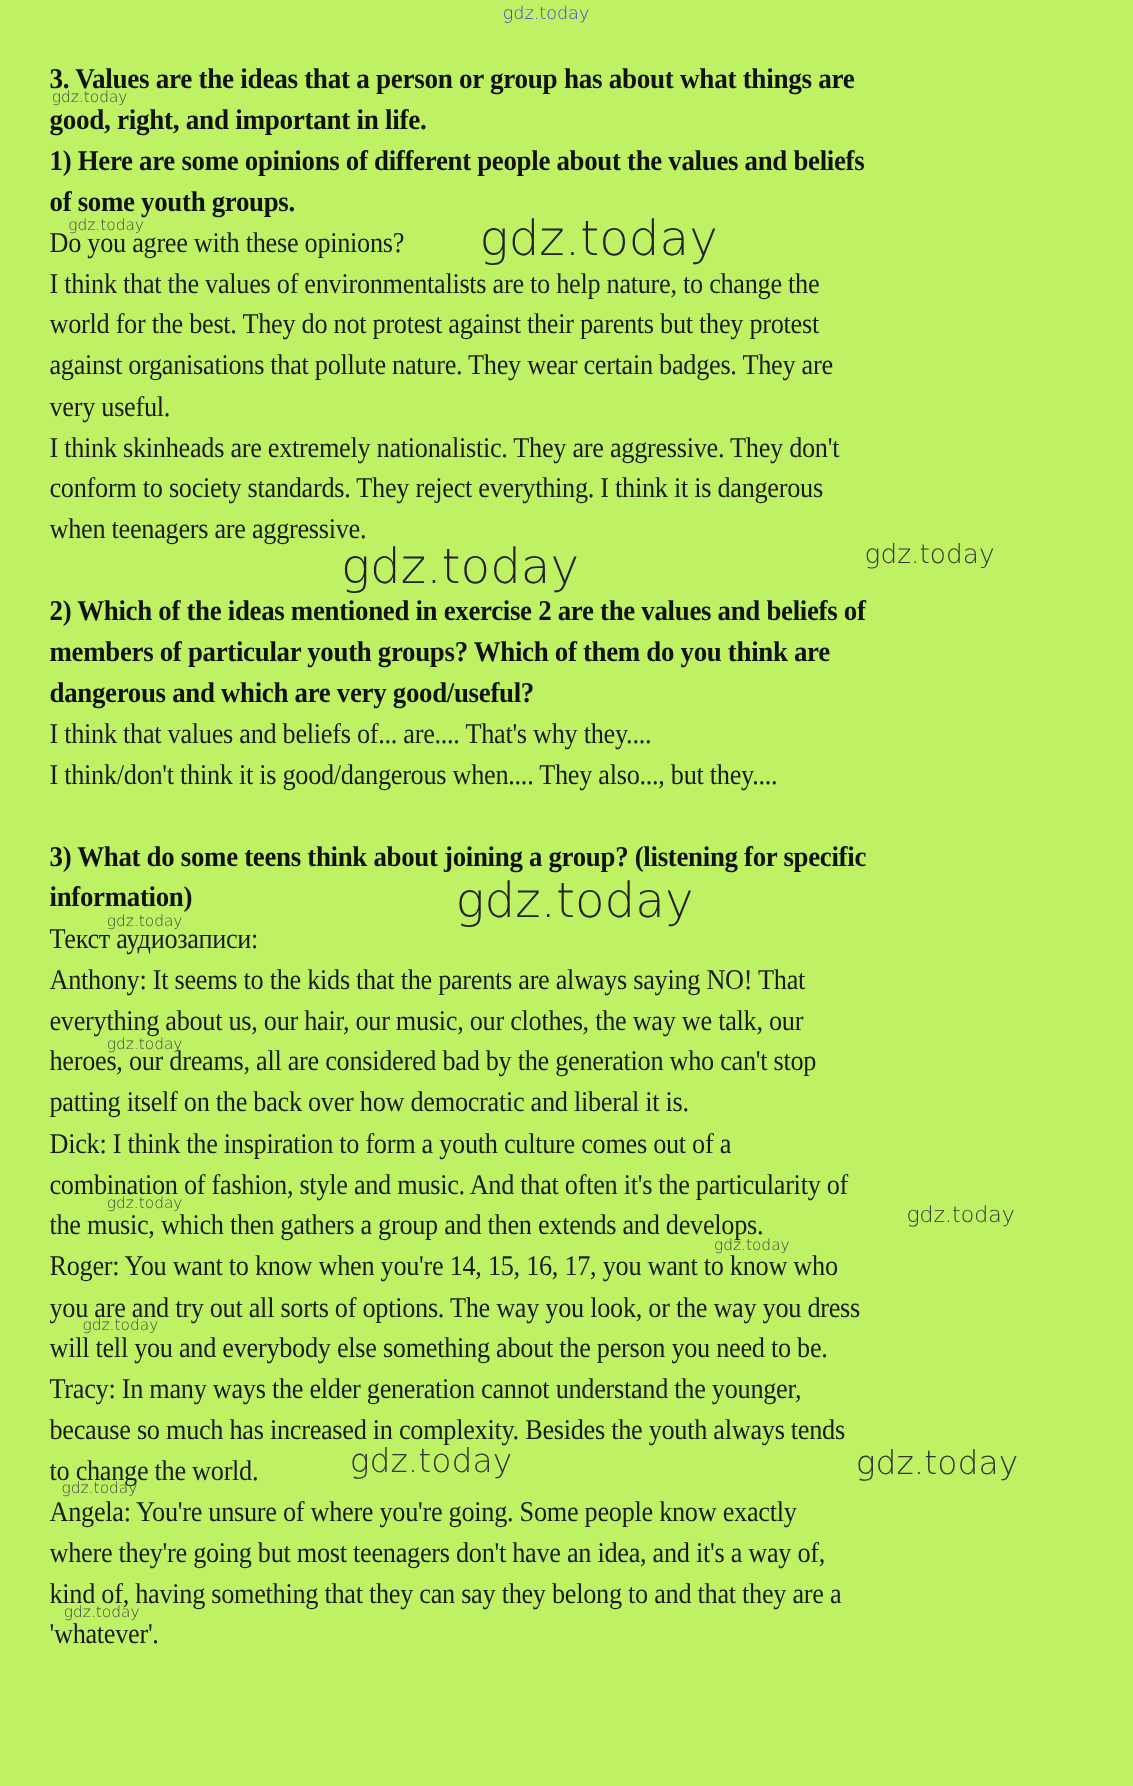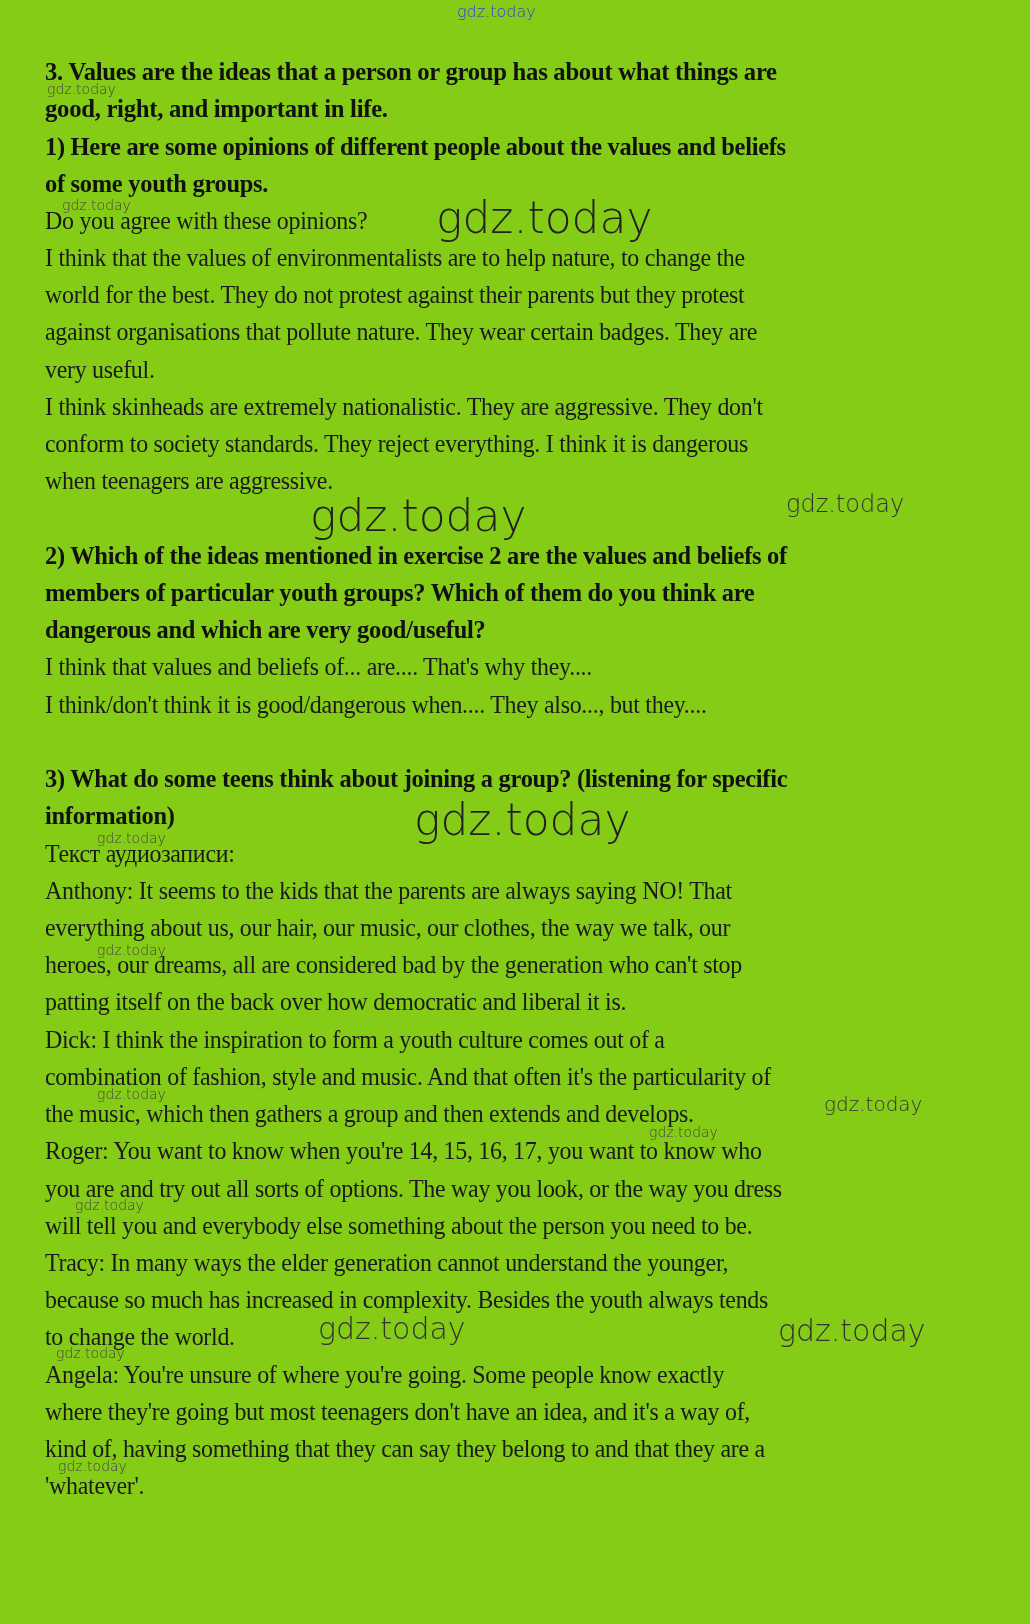--- a/index.html
+++ b/index.html
@@ -1,17 +1,17 @@
 <!DOCTYPE html>
 <html><head>
 <meta charset="utf-8">
 <style>
   html, body { margin: 0; padding: 0; background: #ffffff; }
   body { width: 1030px; height: 1624px; position: relative; overflow: hidden; }
-  .page { position: absolute; left: 0; top: 0; width: 1030px; height: 1624px; background: #84cc16; }
+  .page { position: absolute; left: 0; top: 0; width: 1030px; height: 1624px; background: #bef264; }
   .line {
     position: absolute; left: 45px; white-space: nowrap;
     font-family: "Liberation Serif", serif; font-size: 26px; color: #1a1a1a;
     line-height: 30px; transform-origin: left center; letter-spacing: -0.3px;
   }
   .b { font-weight: bold; color: #111; }
   .wm {
     position: absolute; font-family: "DejaVu Sans", sans-serif; font-weight: 200;
     color: #333; white-space: nowrap; line-height: 1;
   }

